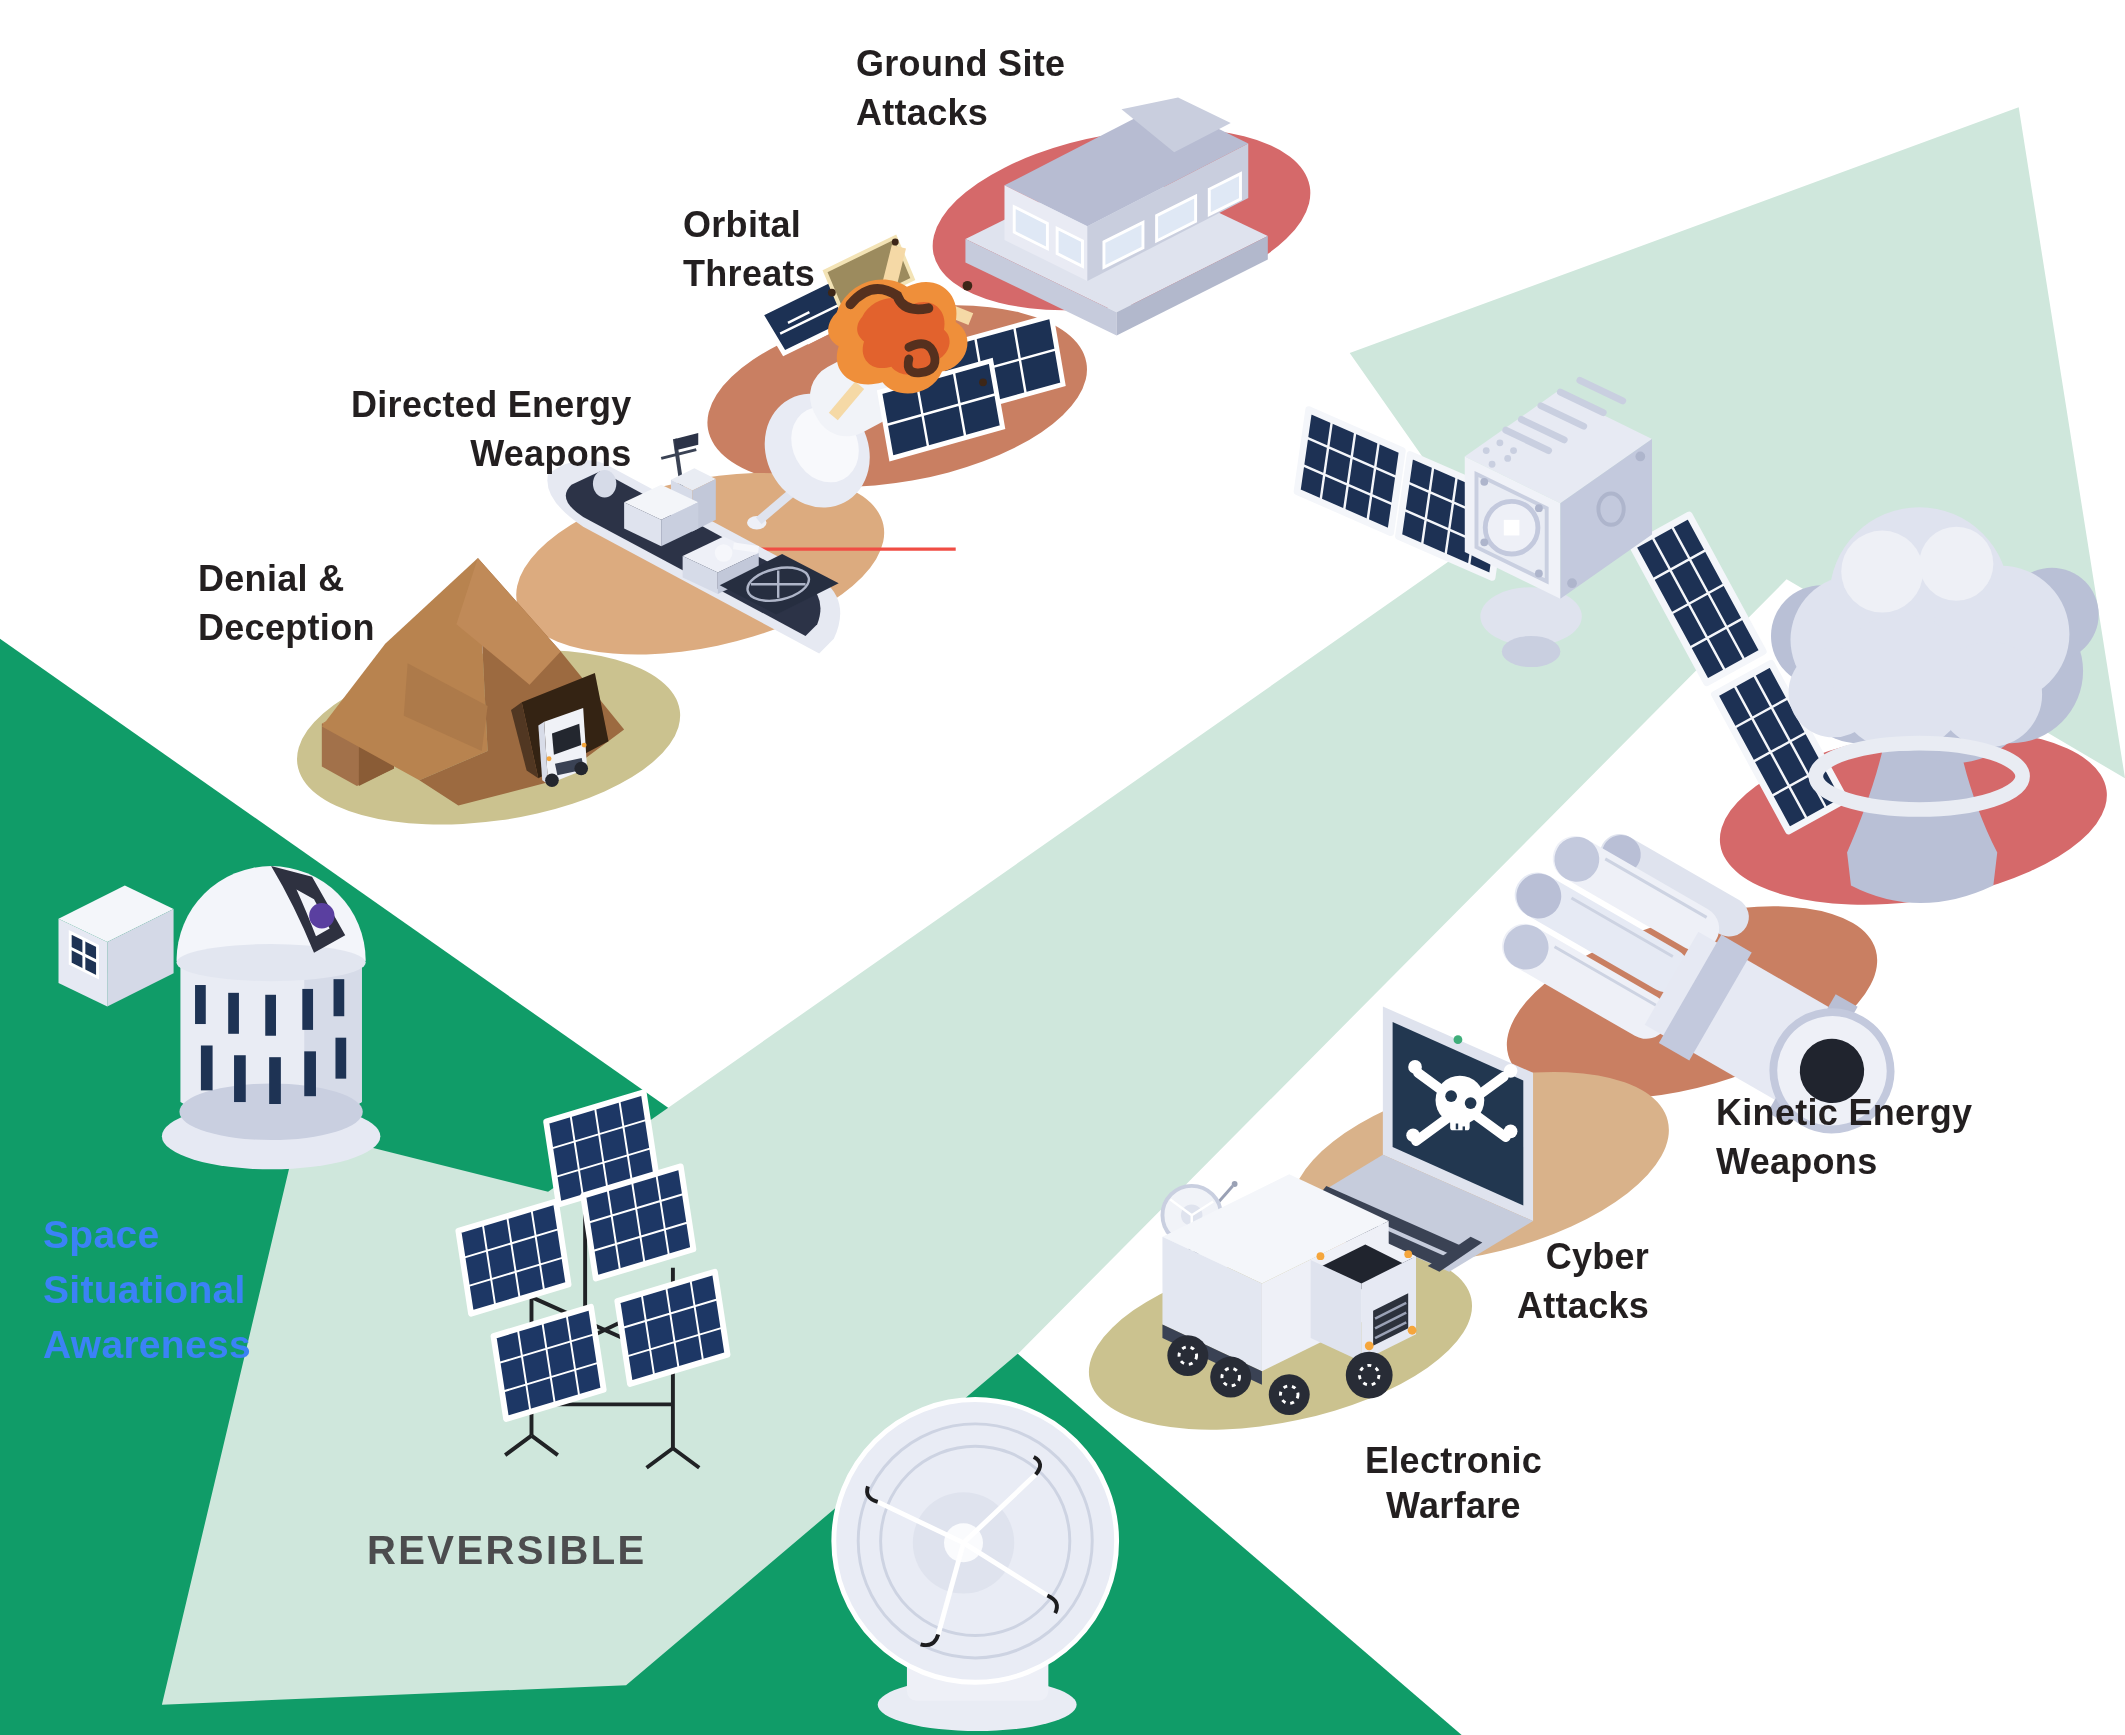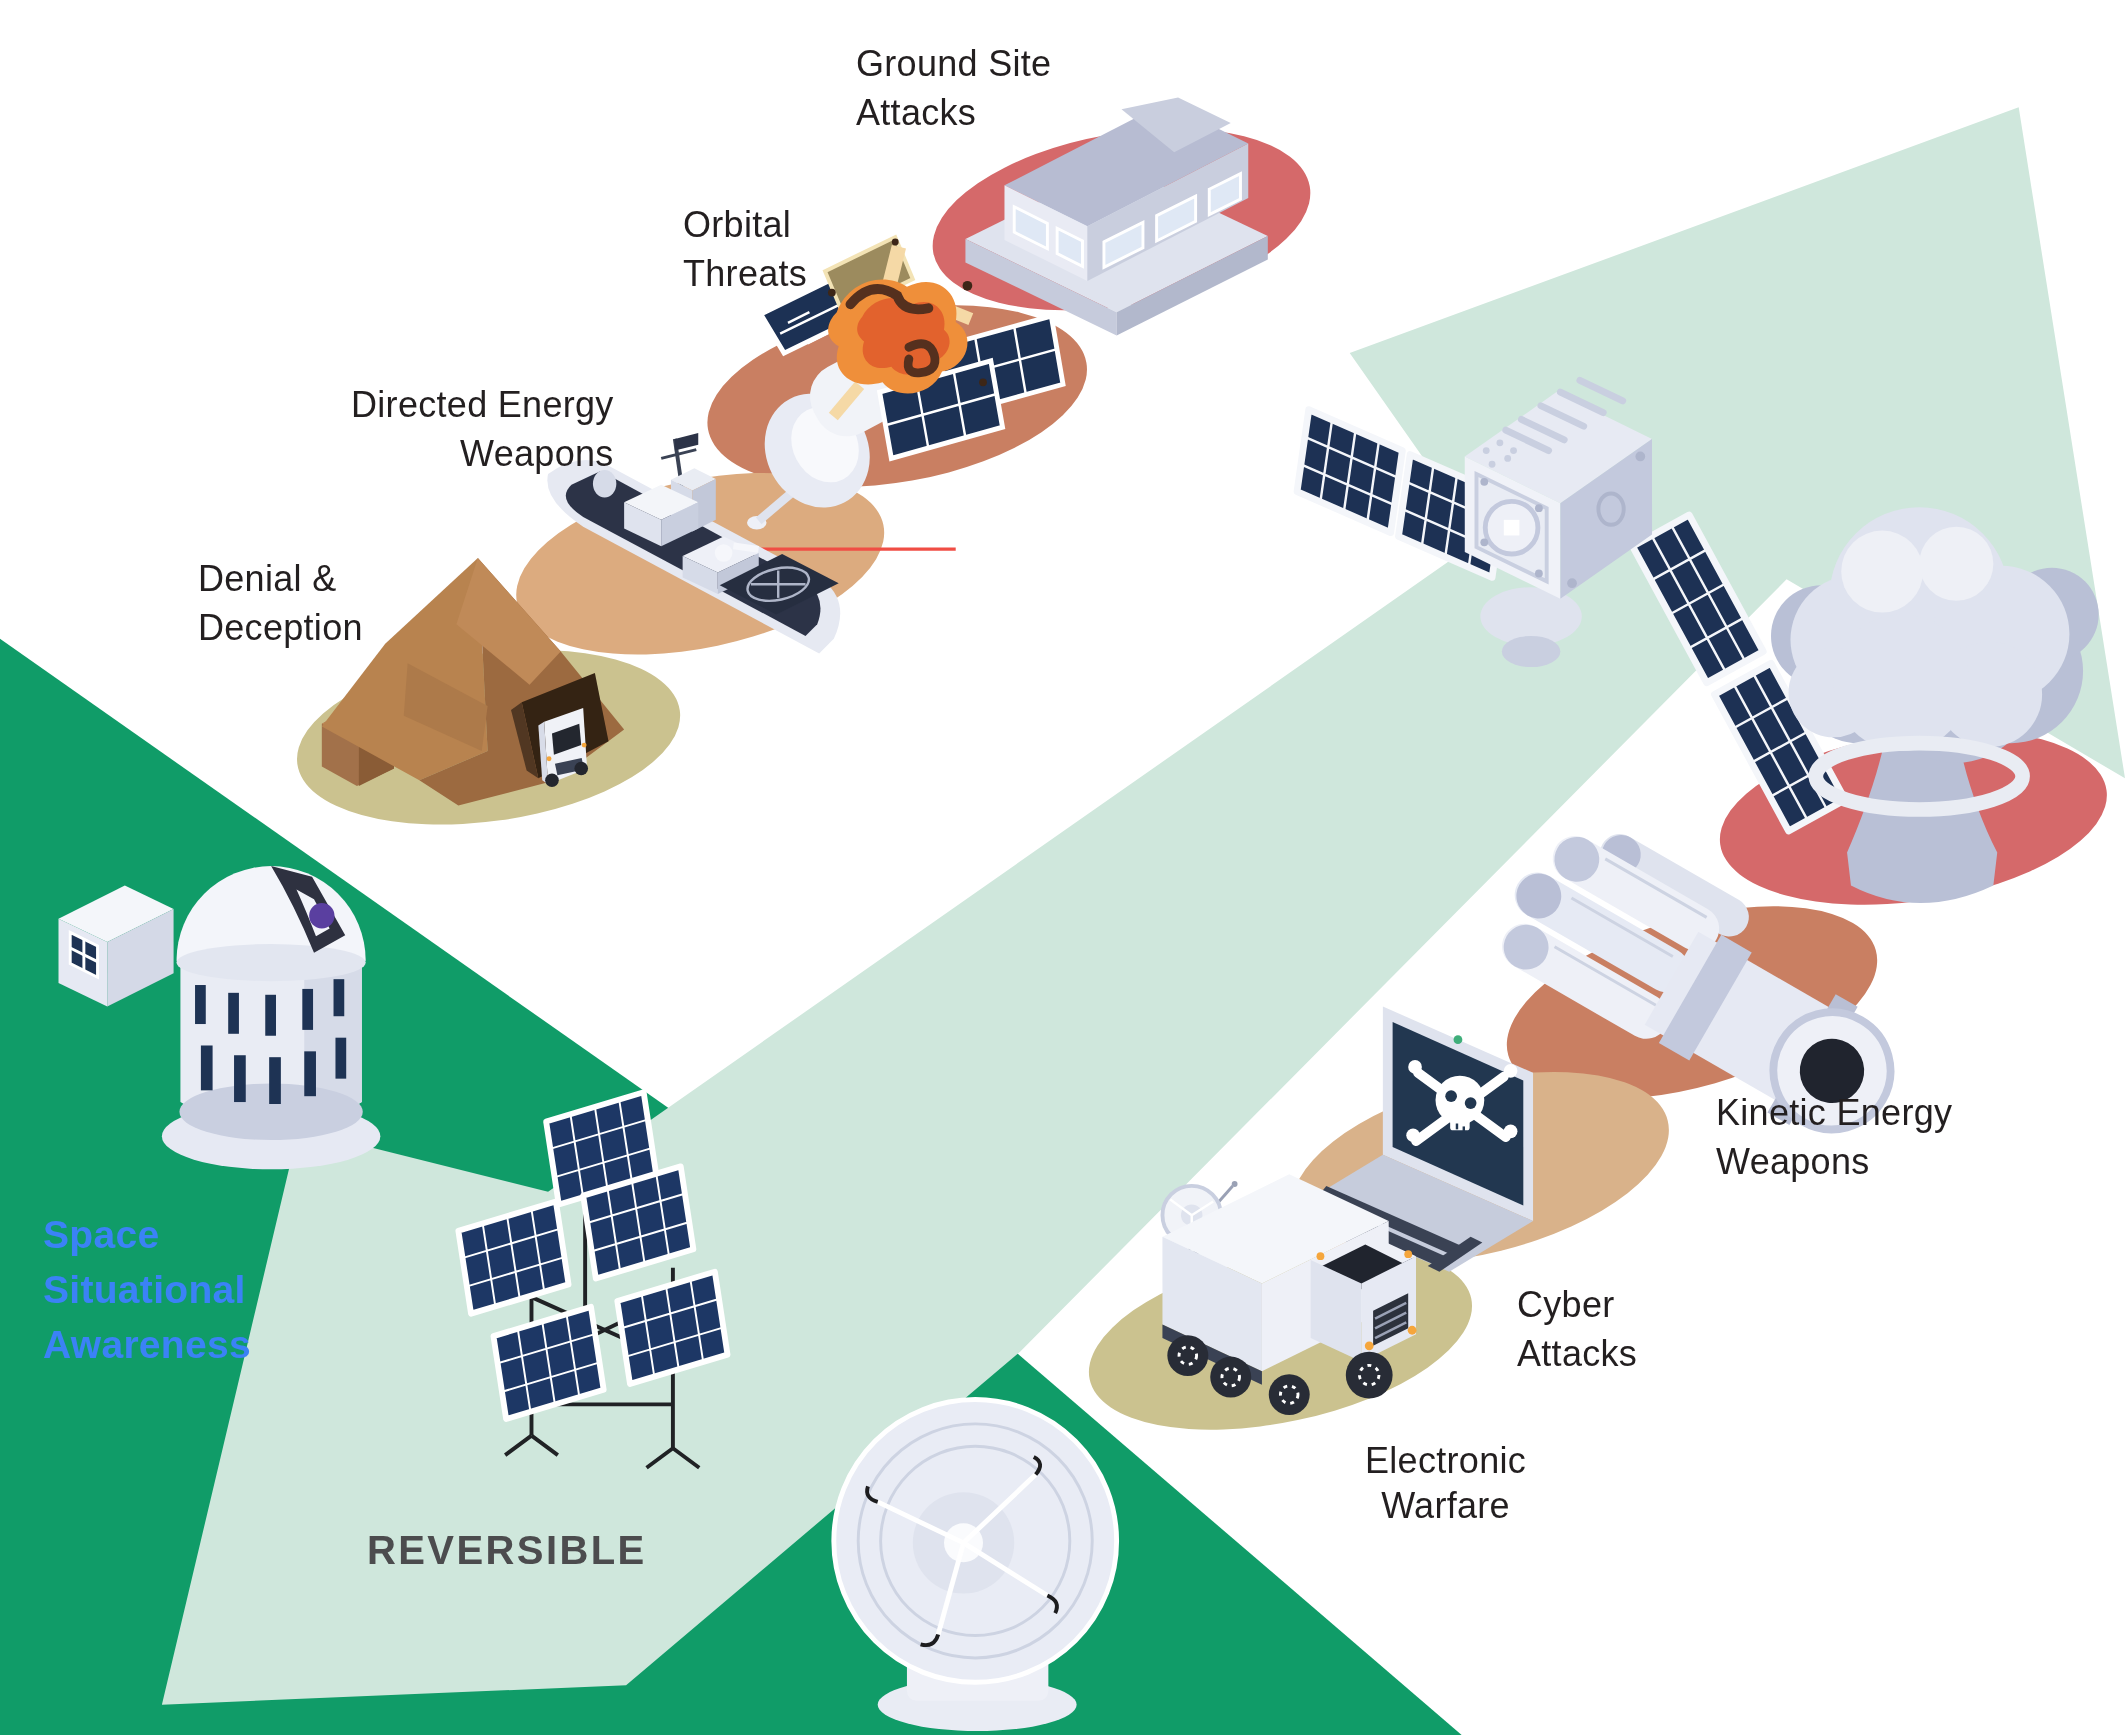--- a/index.html
+++ b/index.html
@@ -1,19 +1,19 @@
 <!DOCTYPE html>
 <html style="--dark-green: #109c68; --mint: #cfe7dc; --label-dark: #231f20; --axis-gray: #4c4c4e; --red-ellipse: #d5696a; --terracotta-ellipse: #c97f62; --tan-ellipse: #dcab7f; --tan-light-ellipse: #d9b28a; --khaki-ellipse: #cbc28f; --panel-navy: #1d3765; --laser-red: #f04d44;"><head>
 <meta charset="utf-8">
 <style>
   html,body{margin:0;padding:0;background:#fff;}
   .canvas{position:relative;width:2125px;height:1736px;background:#fff;overflow:hidden;
           font-family:"Liberation Sans",sans-serif;}
   .art{position:absolute;left:0;top:0;}
-  .label{position:absolute;white-space:pre-line;color:var(--label-dark);font-weight:400;
+  .label{position:absolute;white-space:pre-line;color:var(--label-dark);font-weight:700;
          font-size:36px;line-height:49px;letter-spacing:0.3px;}
   .label.axis{font-weight:700;color:var(--axis-gray);letter-spacing:2.4px;font-size:40px;line-height:47px;}
   .label.white{color:#3b82f6;font-size:39px;line-height:55px;font-weight:600;}
   .label.tight{line-height:45px;text-align:center;}
 </style>
 </head>
 <body>
 
 <div class="canvas">
 
@@ -359,21 +359,21 @@
 <div class="label" style="left:856px;top:39px;">Ground Site
 Attacks</div>
 <div class="label" style="left:683px;top:200px;">Orbital
 Threats</div>
 <div class="label" style="left:351px;top:380px;text-align:right;">Directed Energy
 Weapons</div>
 <div class="label" style="left:150px;top:554px;margin-left:48px;">Denial &amp;
 Deception</div>
 <div class="label" style="left:1716px;top:1088px;">Kinetic Energy
 Weapons</div>
-<div class="label" style="left:1517px;top:1280px;">Cyber
+<div class="label" style="left:1517px;top:1232px;text-align:right;">Cyber
 Attacks</div>
 <div class="label tight" style="left:1365px;top:1438px;">Electronic
 Warfare</div>
 <div class="label white" style="left:43px;top:1207px;">Space
 Situational
 Awareness</div>
 <div class="label axis" style="left:367px;top:1527px;">REVERSIBLE</div>
 
 </div>
 

